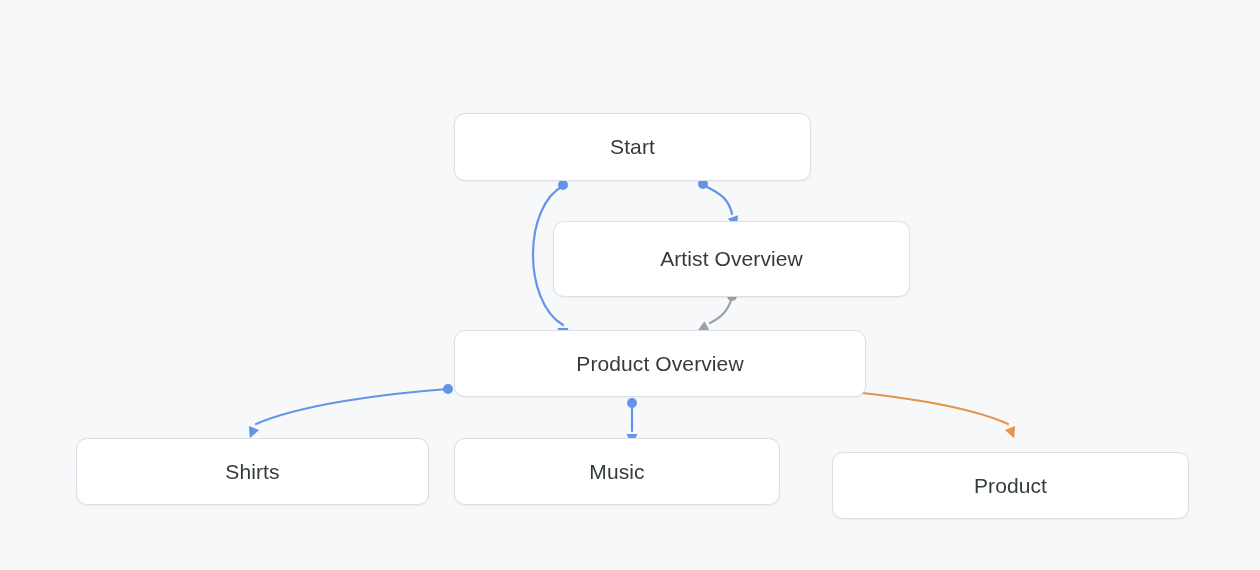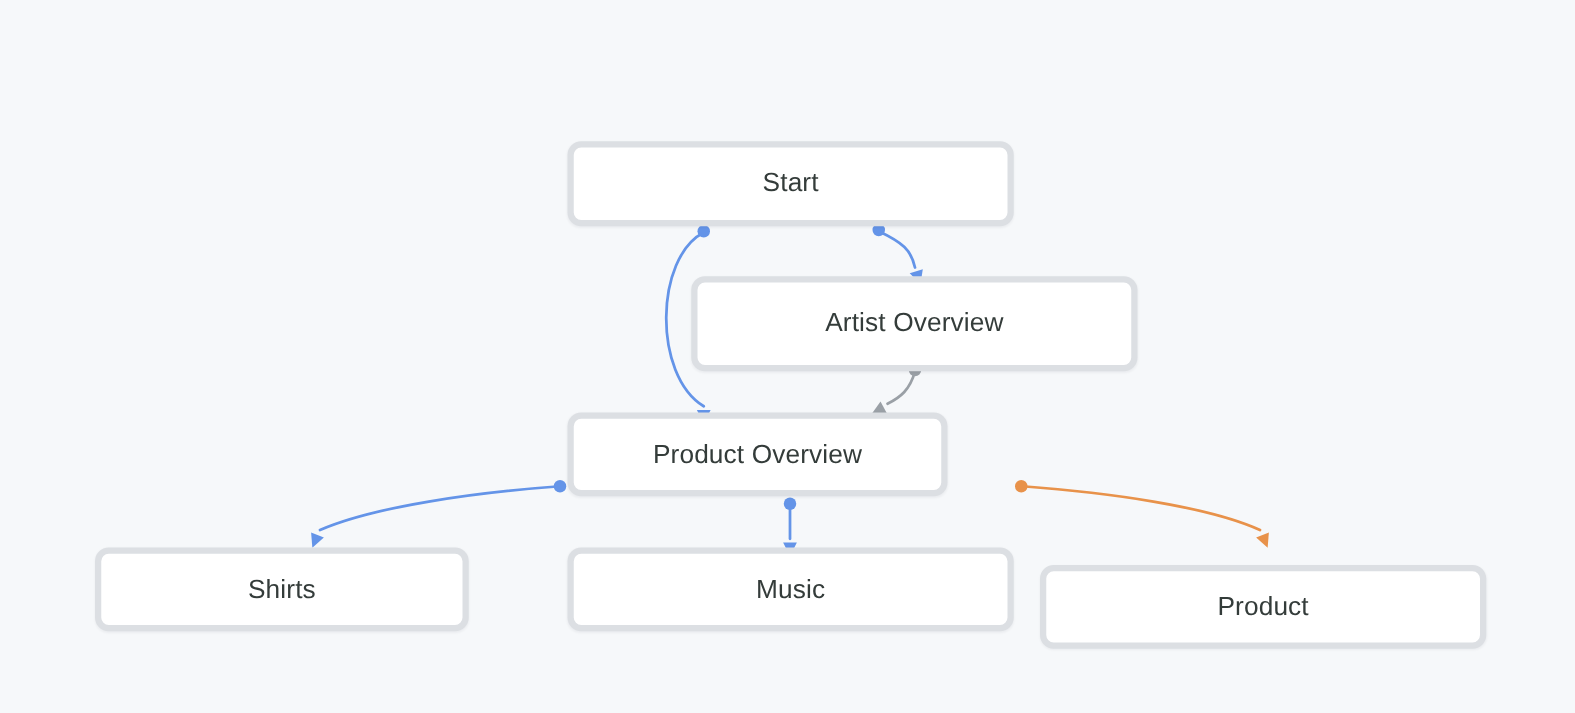--- a/index.html
+++ b/index.html
@@ -25,21 +25,21 @@
     left: 0;
     top: 0;
     width: 1260px;
     height: 570px;
     pointer-events: none;
   }
   .flow-node {
     position: absolute;
     box-sizing: border-box;
     background: #ffffff;
-    border: 5px solid #c2410c;
+    border: 1px solid #c2410c;
     border-radius: 11px;
     box-shadow: 0 1px 2px rgba(16, 24, 40, 0.05);
     display: flex;
     align-items: center;
     justify-content: center;
     cursor: grab;
   }
   .flow-node-label {
     font-size: 21px;
     font-weight: 500;
@@ -76,27 +76,27 @@
       <circle cx="817" cy="389" r="5" fill="#e8924a"></circle>
     </svg>
 
   <div id="node-layer">
       <div class="flow-node" style="left: 454px; top: 113px; width: 357px; height: 68px; background: rgb(255, 255, 255); border-color: rgb(220, 223, 227);">
         <span class="flow-node-label" style="color: rgb(52, 60, 58);">Start</span>
       </div>
       <div class="flow-node" style="left: 553px; top: 221px; width: 357px; height: 76px; background: rgb(255, 255, 255); border-color: rgb(220, 223, 227);">
         <span class="flow-node-label" style="color: rgb(52, 60, 58);">Artist Overview</span>
       </div>
-      <div class="flow-node" style="left: 454px; top: 330px; width: 304px; height: 67px; background: rgb(255, 255, 255); border-color: rgb(220, 223, 227);">
+      <div class="flow-node" style="left: 454px; top: 330px; width: 412px; height: 67px; background: rgb(255, 255, 255); border-color: rgb(220, 223, 227);">
         <span class="flow-node-label" style="color: rgb(52, 60, 58);">Product Overview</span>
       </div>
-      <div class="flow-node" style="left: 76px; top: 438px; width: 299px; height: 67px; background: rgb(255, 255, 255); border-color: rgb(220, 223, 227);">
+      <div class="flow-node" style="left: 76px; top: 438px; width: 353px; height: 67px; background: rgb(255, 255, 255); border-color: rgb(220, 223, 227);">
         <span class="flow-node-label" style="color: rgb(52, 60, 58);">Shirts</span>
       </div>
-      <div class="flow-node" style="left: 454px; top: 438px; width: 357px; height: 67px; background: rgb(255, 255, 255); border-color: rgb(220, 223, 227);">
+      <div class="flow-node" style="left: 454px; top: 438px; width: 326px; height: 67px; background: rgb(255, 255, 255); border-color: rgb(220, 223, 227);">
         <span class="flow-node-label" style="color: rgb(52, 60, 58);">Music</span>
       </div>
       <div class="flow-node" style="left: 832px; top: 452px; width: 357px; height: 67px; background: rgb(255, 255, 255); border-color: rgb(220, 223, 227);">
         <span class="flow-node-label" style="color: rgb(52, 60, 58);">Product</span>
       </div>
     </div>
 
 </div>
 
 </body></html>

